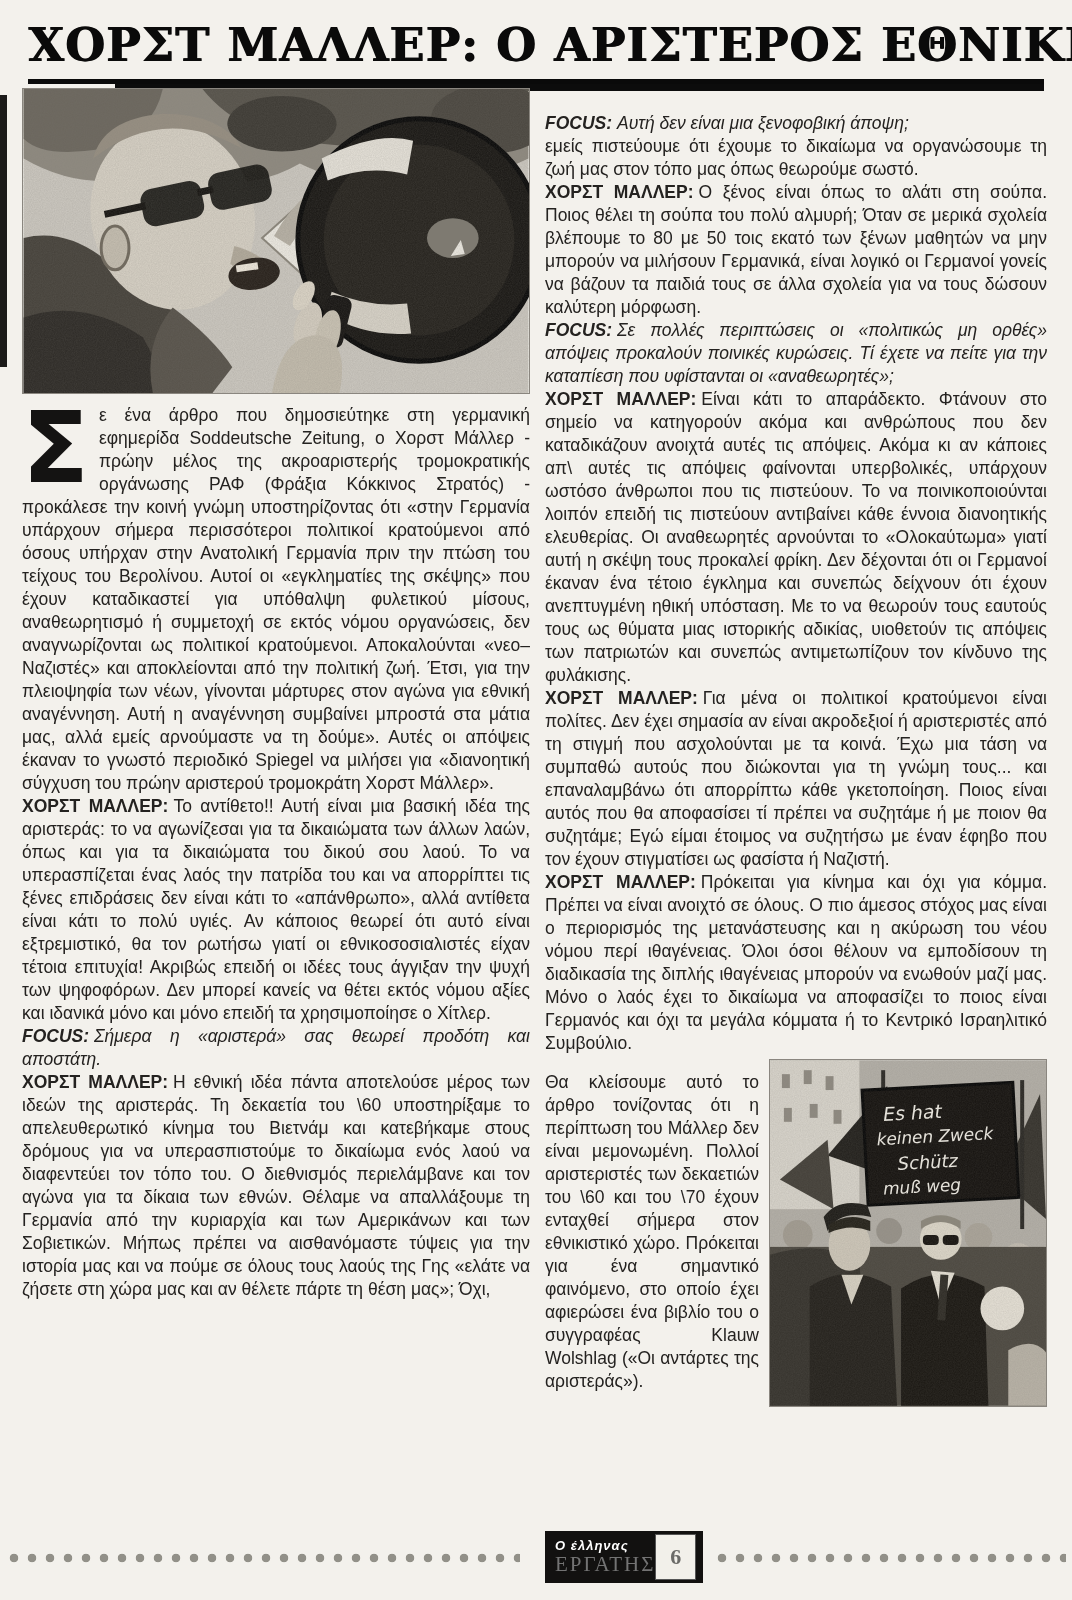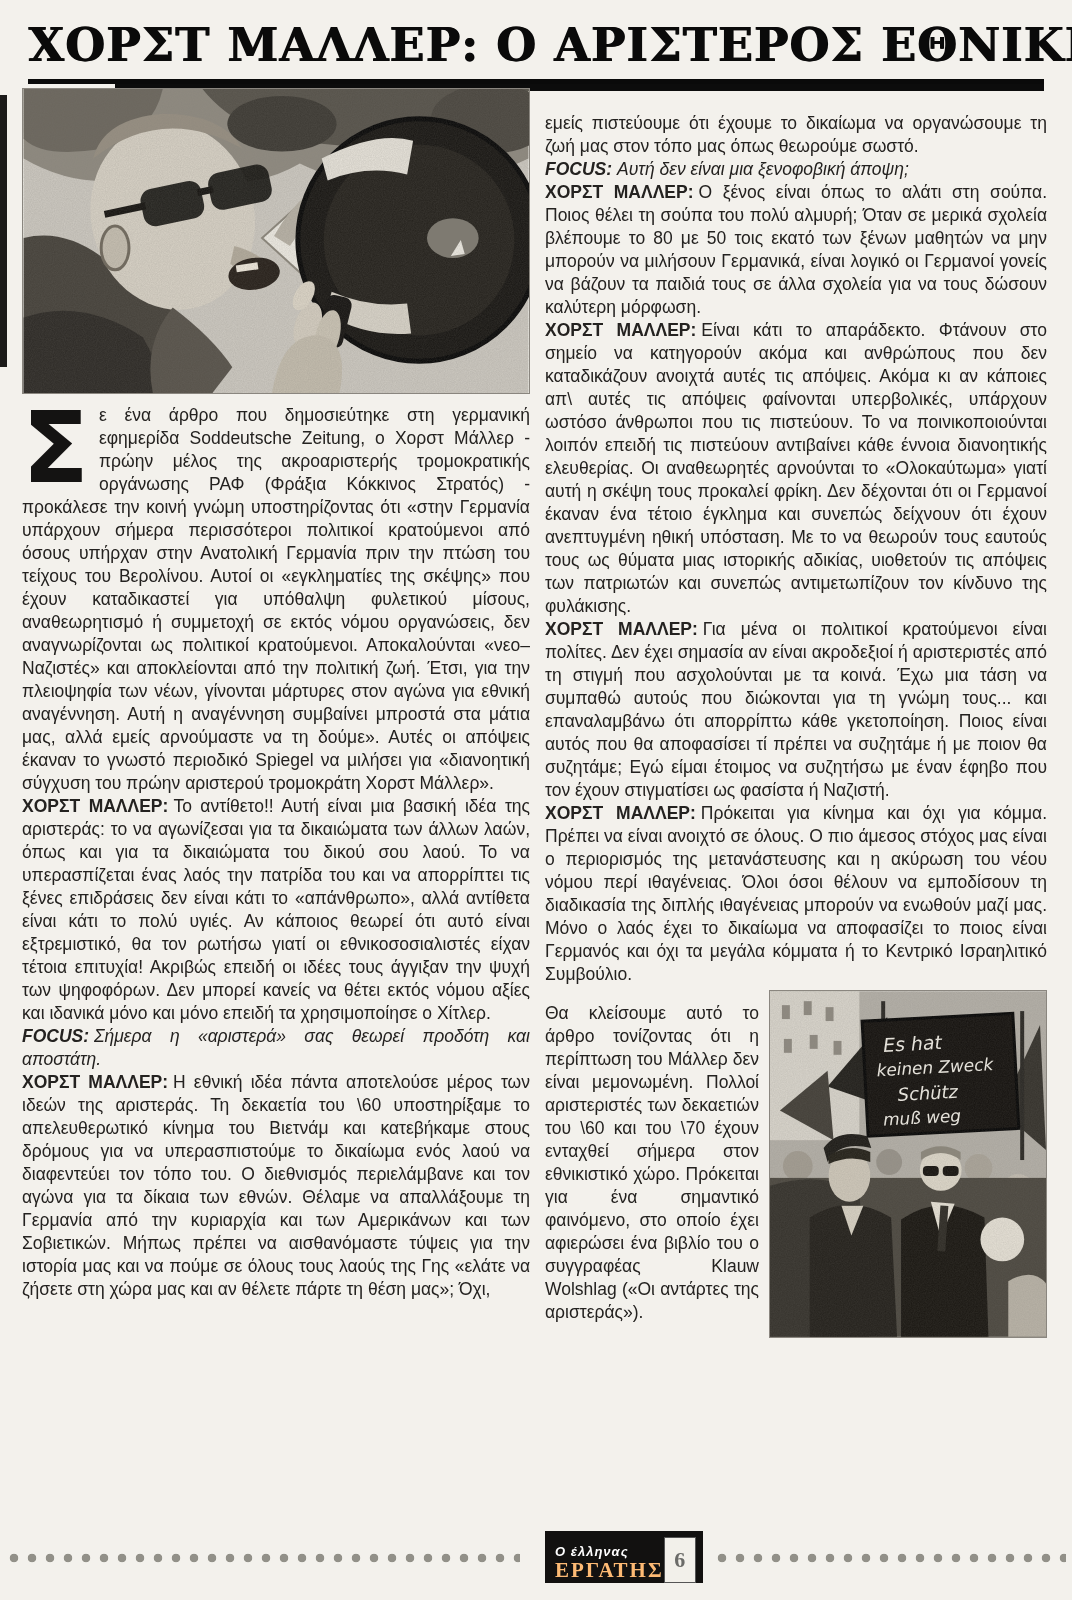--- a/index.html
+++ b/index.html
@@ -25,24 +25,24 @@
   .closing{margin-top:16px;}
   .photo2-wrap{float:right;width:278px;height:348px;margin:4px 0 6px 10px;border:1px solid #8a867f;
                box-sizing:border-box;}
   
   .dots{position:absolute;height:12px;
         background-image:radial-gradient(circle at 6px 6px,#929088 4px,rgba(0,0,0,0) 4.6px);
         background-size:18px 12px;background-repeat:repeat-x;}
   .dots-left{left:8px;top:1552px;width:512px;}
   .dots-right{left:716px;top:1552px;width:350px;}
   .masthead{position:absolute;left:545px;top:1531px;width:158px;height:52px;background:#121110;
-            display:flex;align-items:flex-end;justify-content:space-between;padding:0 7px 0 10px;
+            display:flex;align-items:center;justify-content:space-between;padding:0 7px 0 10px;
             box-sizing:border-box;}
   .masthead-top{color:#fff;font-weight:bold;font-style:italic;font-size:13px;letter-spacing:1px;}
-  .masthead-bottom{color:#fdba74;font-family:"Liberation Serif",serif;font-weight:bold;font-size:21px;
+  .masthead-bottom{color:#737373;font-family:"Liberation Serif",serif;font-weight:normal;font-size:21px;
                    letter-spacing:2px;margin-top:-1px;}
   .pagenum-box{width:52px;height:44px;background:#f2f0ea;border:1px solid #555;
                display:flex;align-items:center;justify-content:center;
                font-size:22px;color:#6b6b68;font-family:"Liberation Serif",serif;font-weight:bold;}
 </style>
 </head>
 <body>
 
 <div class="page">
 
@@ -112,28 +112,31 @@
     </p>
     <p class="para q">
       <span class="speaker it">FOCUS:</span><span>Σήμερα η «αριστερά» σας θεωρεί προδότη και αποστάτη.</span>
     </p>
     <p class="para">
       <span class="speaker">ΧΟΡΣΤ ΜΑΛΛΕΡ:</span><span>Η εθνική ιδέα πάντα αποτελούσε μέρος των ιδεών της αριστεράς. Τη δεκαετία του \60 υποστηρίξαμε το απελευθερωτικό κίνημα του Βιετνάμ και κατεβήκαμε στους δρόμους για να υπερασπιστούμε το δικαίωμα ενός λαού να διαφεντεύει τον τόπο του. Ο διεθνισμός περιελάμβανε και τον αγώνα για τα δίκαια των εθνών. Θέλαμε να απαλλάξουμε τη Γερμανία από την κυριαρχία και των Αμερικάνων και των Σοβιετικών. Μήπως πρέπει να αισθανόμαστε τύψεις για την ιστορία μας και να πούμε σε όλους τους λαούς της Γης «ελάτε να ζήσετε στη χώρα μας και αν θέλετε πάρτε τη θέση μας»; Όχι,</span>
     </p>
   </div>
 
   <div class="rightcol">
-    <p class="para">
-      <span>εμείς πιστεύουμε ότι έχουμε το δικαίωμα να οργανώσουμε τη ζωή μας στον τόπο μας όπως θεωρούμε σωστό.</span>
-    </p>
     <p class="para q">
       <span class="speaker it">FOCUS:</span><span>Αυτή δεν είναι μια ξενοφοβική άποψη;</span>
     </p>
     <p class="para">
+      <span>εμείς πιστεύουμε ότι έχουμε το δικαίωμα να οργανώσουμε τη ζωή μας στον τόπο μας όπως θεωρούμε σωστό.</span>
+    </p>
+    <p class="para">
       <span class="speaker">ΧΟΡΣΤ ΜΑΛΛΕΡ:</span><span>Ο ξένος είναι όπως το αλάτι στη σούπα. Ποιος θέλει τη σούπα του πολύ αλμυρή; Όταν σε μερικά σχολεία βλέπουμε το 80 με 50 τοις εκατό των ξένων μαθητών να μην μπορούν να μιλήσουν Γερμανικά, είναι λογικό οι Γερμανοί γονείς να βάζουν τα παιδιά τους σε άλλα σχολεία για να τους δώσουν καλύτερη μόρφωση.</span>
+    </p>
+    <p class="para q">
+      <span class="speaker it">FOCUS:</span><span>Σε πολλές περιπτώσεις οι «πολιτικώς μη ορθές» απόψεις προκαλούν ποινικές κυρώσεις. Τί έχετε να πείτε για την καταπίεση που υφίστανται οι «αναθεωρητές»;</span>
     </p>
     <p class="para">
       <span class="speaker">ΧΟΡΣΤ ΜΑΛΛΕΡ:</span><span>Είναι κάτι το απαράδεκτο. Φτάνουν στο σημείο να κατηγορούν ακόμα και ανθρώπους που δεν καταδικάζουν ανοιχτά αυτές τις απόψεις. Ακόμα κι αν κάποιες απ\ αυτές τις απόψεις φαίνονται υπερβολικές, υπάρχουν ωστόσο άνθρωποι που τις πιστεύουν. Το να ποινικοποιούνται λοιπόν επειδή τις πιστεύουν αντιβαίνει κάθε έννοια διανοητικής ελευθερίας. Οι αναθεωρητές αρνούνται το «Ολοκαύτωμα» γιατί αυτή η σκέψη τους προκαλεί φρίκη. Δεν δέχονται ότι οι Γερμανοί έκαναν ένα τέτοιο έγκλημα και συνεπώς δείχνουν ότι έχουν ανεπτυγμένη ηθική υπόσταση. Με το να θεωρούν τους εαυτούς τους ως θύματα μιας ιστορικής αδικίας, υιοθετούν τις απόψεις των πατριωτών και συνεπώς αντιμετωπίζουν τον κίνδυνο της φυλάκισης.</span>
     </p>
     <p class="para">
       <span class="speaker">ΧΟΡΣΤ ΜΑΛΛΕΡ:</span><span>Για μένα οι πολιτικοί κρατούμενοι είναι πολίτες. Δεν έχει σημασία αν είναι ακροδεξιοί ή αριστεριστές από τη στιγμή που ασχολούνται με τα κοινά. Έχω μια τάση να συμπαθώ αυτούς που διώκονται για τη γνώμη τους... και επαναλαμβάνω ότι απορρίπτω κάθε γκετοποίηση. Ποιος είναι αυτός που θα αποφασίσει τί πρέπει να συζητάμε ή με ποιον θα συζητάμε; Εγώ είμαι έτοιμος να συζητήσω με έναν έφηβο που τον έχουν στιγματίσει ως φασίστα ή Ναζιστή.</span>
     </p>
     <p class="para">
       <span class="speaker">ΧΟΡΣΤ ΜΑΛΛΕΡ:</span><span>Πρόκειται για κίνημα και όχι για κόμμα. Πρέπει να είναι ανοιχτό σε όλους. Ο πιο άμεσος στόχος μας είναι ο περιορισμός της μετανάστευσης και η ακύρωση του νέου νόμου περί ιθαγένειας. Όλοι όσοι θέλουν να εμποδίσουν τη διαδικασία της διπλής ιθαγένειας μπορούν να ενωθούν μαζί μας. Μόνο ο λαός έχει το δικαίωμα να αποφασίζει το ποιος είναι Γερμανός και όχι τα μεγάλα κόμματα ή το Κεντρικό Ισραηλιτικό Συμβούλιο.</span>
     </p>

